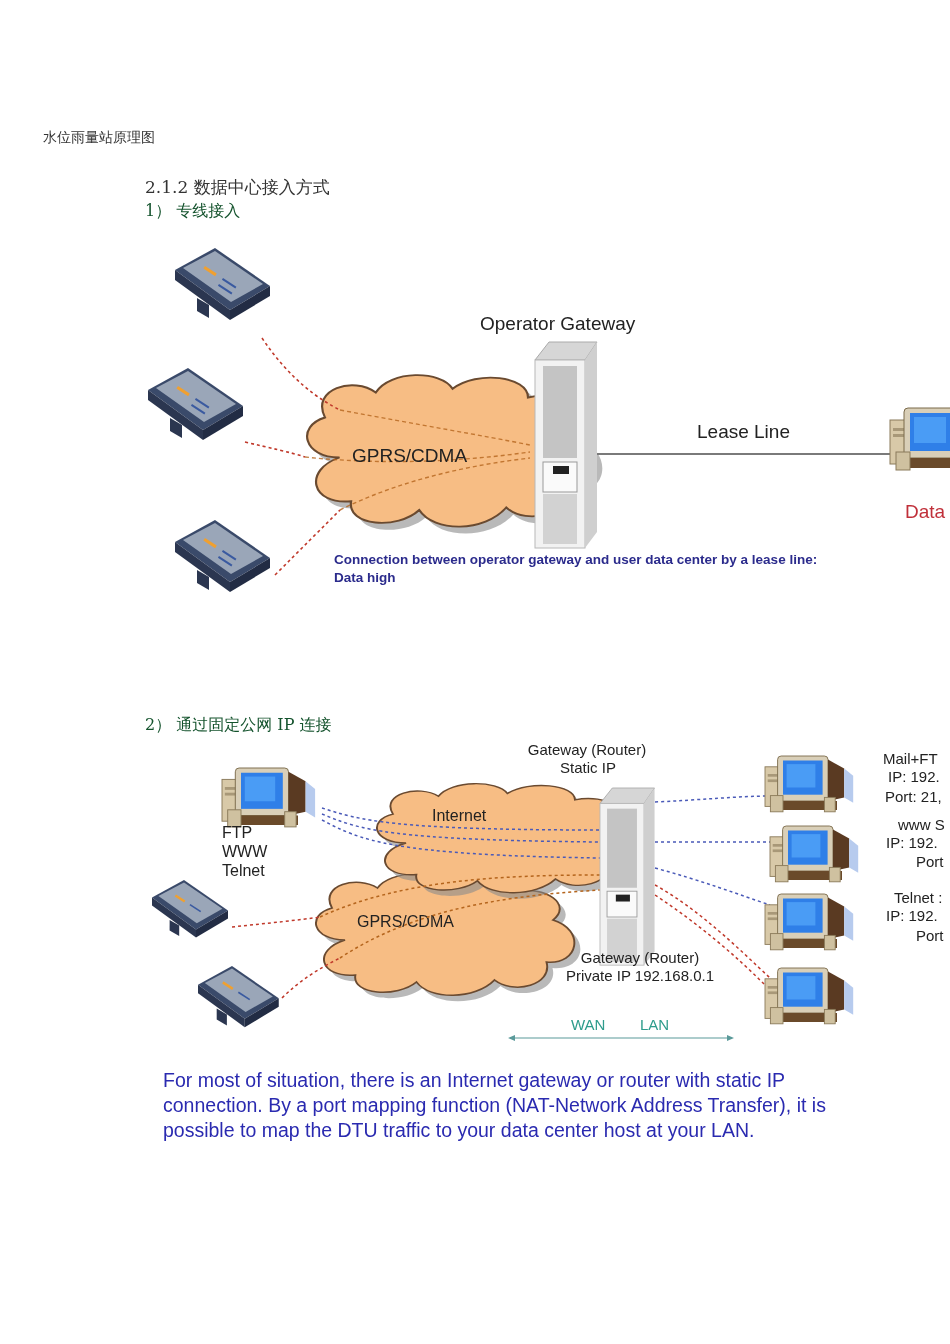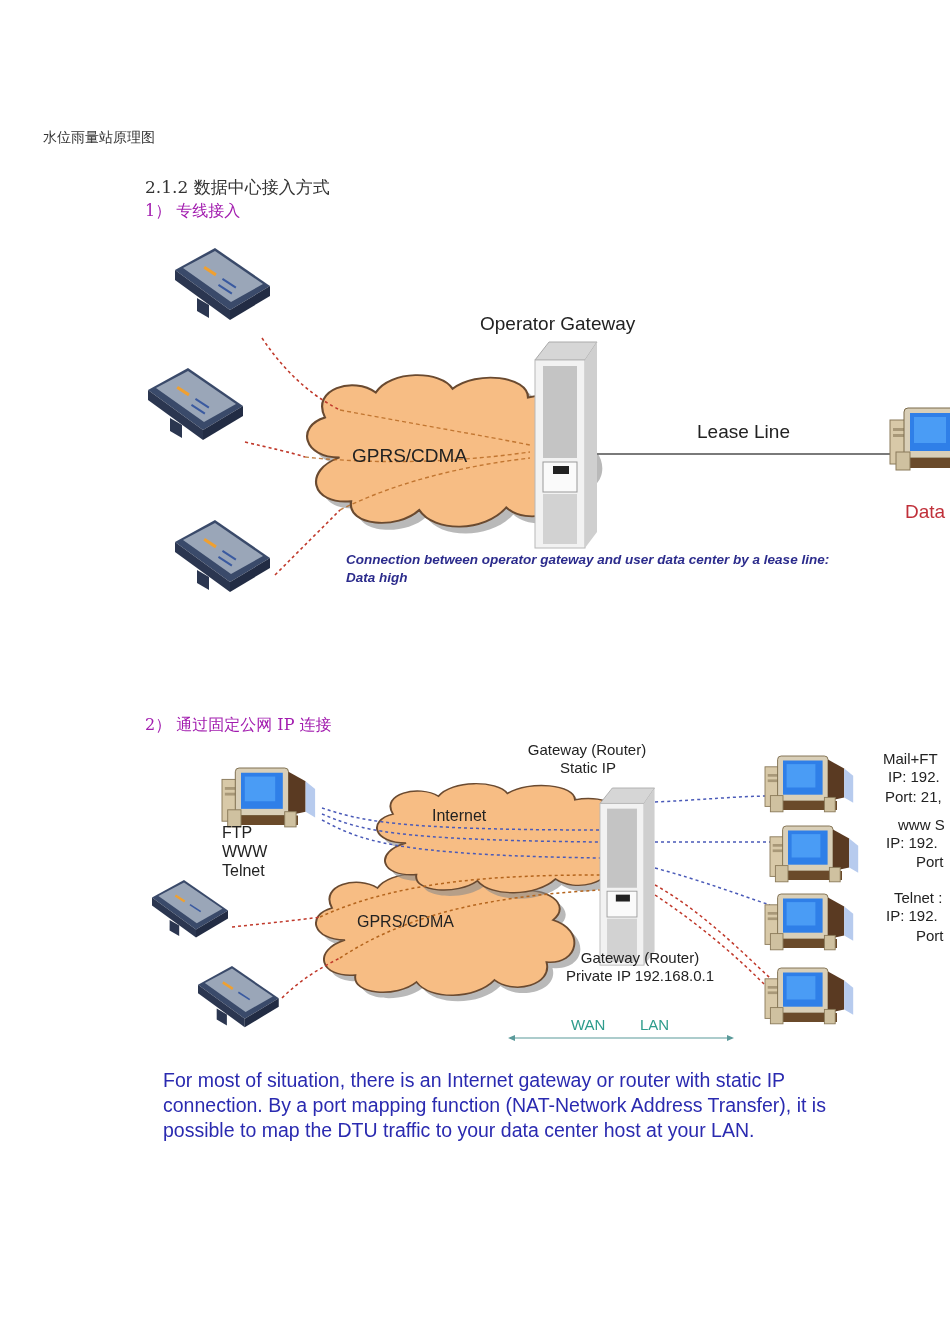--- a/index.html
+++ b/index.html
@@ -1,20 +1,20 @@
 <!DOCTYPE html>
 <html><head>
 <meta charset="utf-8">
 <style>
   html, body { margin: 0; padding: 0; background: #ffffff; }
   body { width: 950px; height: 1344px; position: relative; overflow: hidden; font-family: "DejaVu Sans", sans-serif; }
   .abs { position: absolute; }
   .caption { left: 0; width: 810px; top: 129px; text-align: left; font-size: 14px; color: #333; font-family: "DejaVu Sans", sans-serif; margin-left: 43px; }
   .h3 { left: 145px; top: 176px; font-size: 17px; color: #333; font-family: "DejaVu Serif", serif; text-align: right; }
-  .item { left: 145px; font-size: 16px; color: #a21caf; font-family: "DejaVu Serif", serif; }
+  .item { left: 145px; font-size: 16px; color: #14532d; font-family: "DejaVu Serif", serif; }
   svg text { font-family: "Liberation Sans", sans-serif; }
   .figtext-blue { font-family: "Liberation Sans", sans-serif; font-weight: bold; color: #2b2b8c; font-size: 13.5px; line-height: 17.5px; }
   .para { left: 163px; top: 1068px; width: 800px; font-family: "Liberation Sans", sans-serif; font-size: 19.5px; line-height: 25px; color: #2a2ab0; white-space: nowrap; }
 </style>
 </head>
 <body>
 
 <div class="abs caption">水位雨量站原理图</div>
 <div class="abs h3">2.1.2 数据中心接入方式</div>
 <div class="abs item" style="top:201px">1） 专线接入</div>
@@ -80,21 +80,21 @@
   <use href="#tower" x="535" y="112"></use>
   <text x="480" y="100" font-size="19" fill="#222">Operator Gateway</text>
 
   <line x1="597" y1="224" x2="900" y2="224" stroke="#7a7a7a" stroke-width="2"></line>
   <text x="697" y="208" font-size="19" fill="#222">Lease Line</text>
 
   <use href="#pc" x="890" y="178"></use>
   <text x="905" y="288" font-size="19" fill="#c0303a">Data</text>
 </svg>
 
-<div class="abs figtext-blue" style="left:346px;top:551px;font-style:italic;">
+<div class="abs figtext-blue" style="left:334px;top:551px;">
   <div>Connection between operator gateway and user data center by a lease line:</div>
   <div>Data high</div>
 </div>
 
 <div class="abs item" style="top:715px">2） 通过固定公网 IP 连接</div>
 
 <svg class="abs" style="left:0;top:730px" width="950" height="330">
   <defs>
     <g id="dtu2">
       <polygon points="0,22 40,0 95,38 55,62" fill="#3a4a6a"></polygon>

